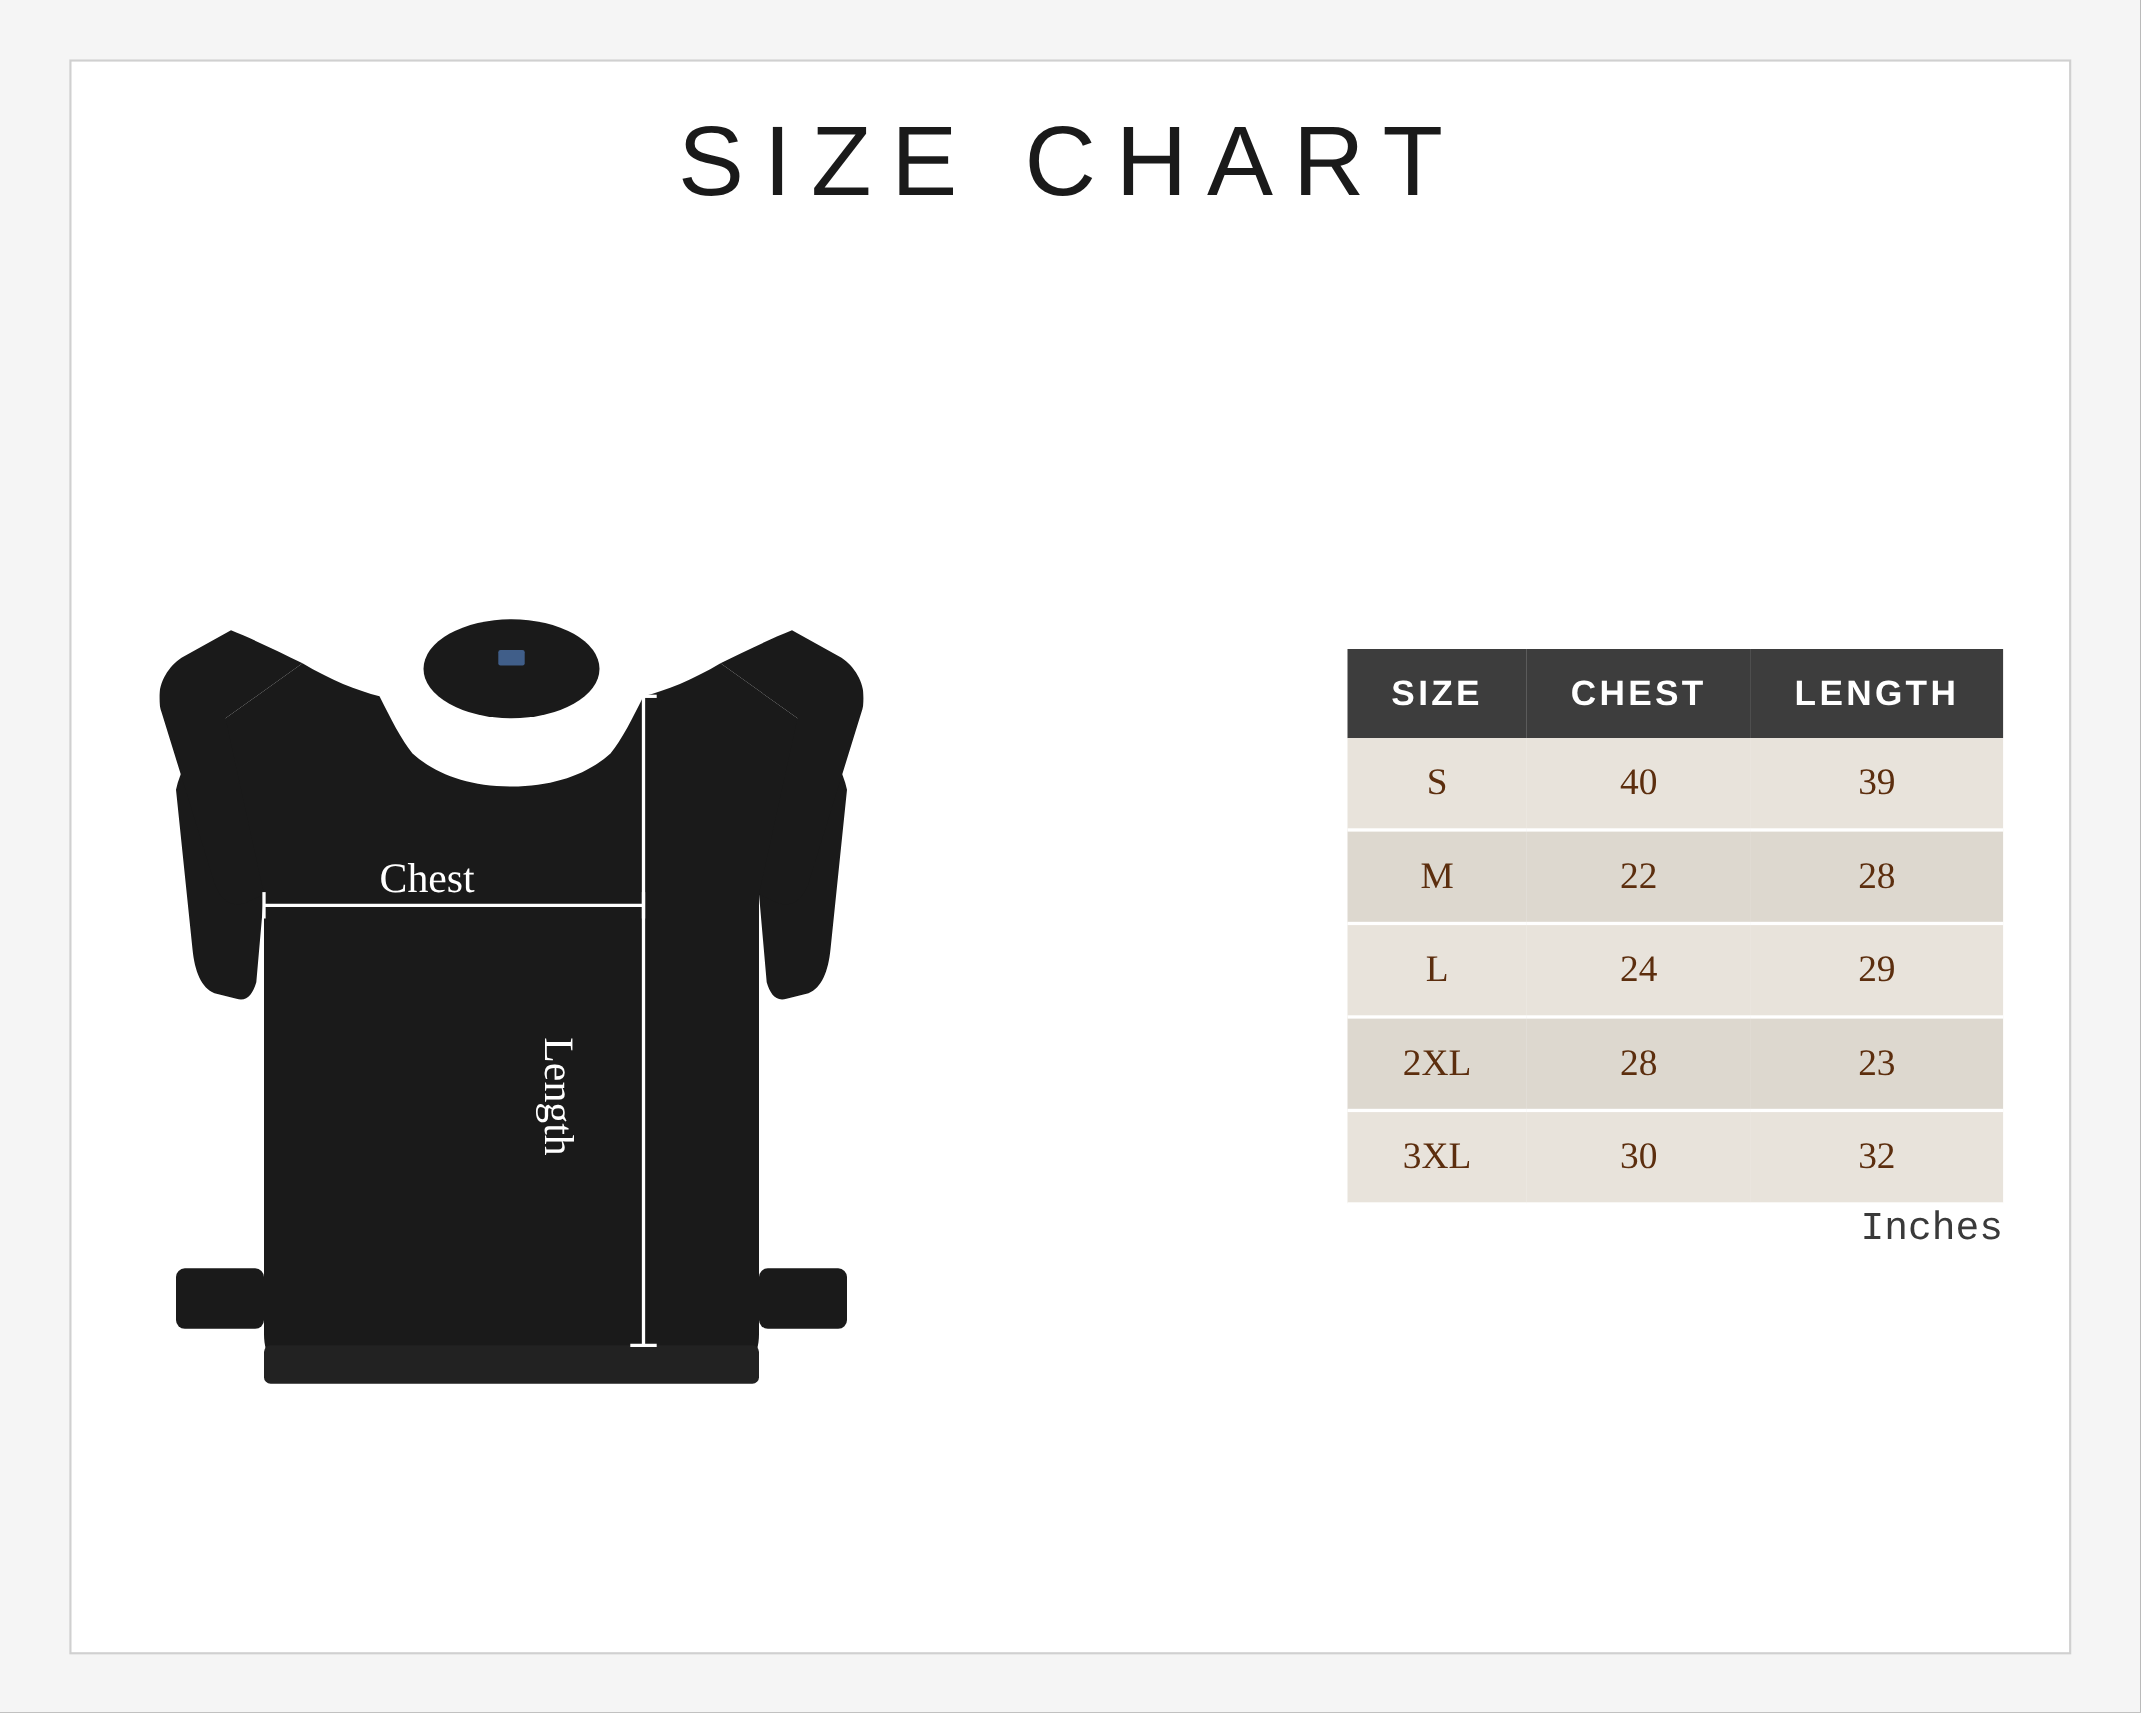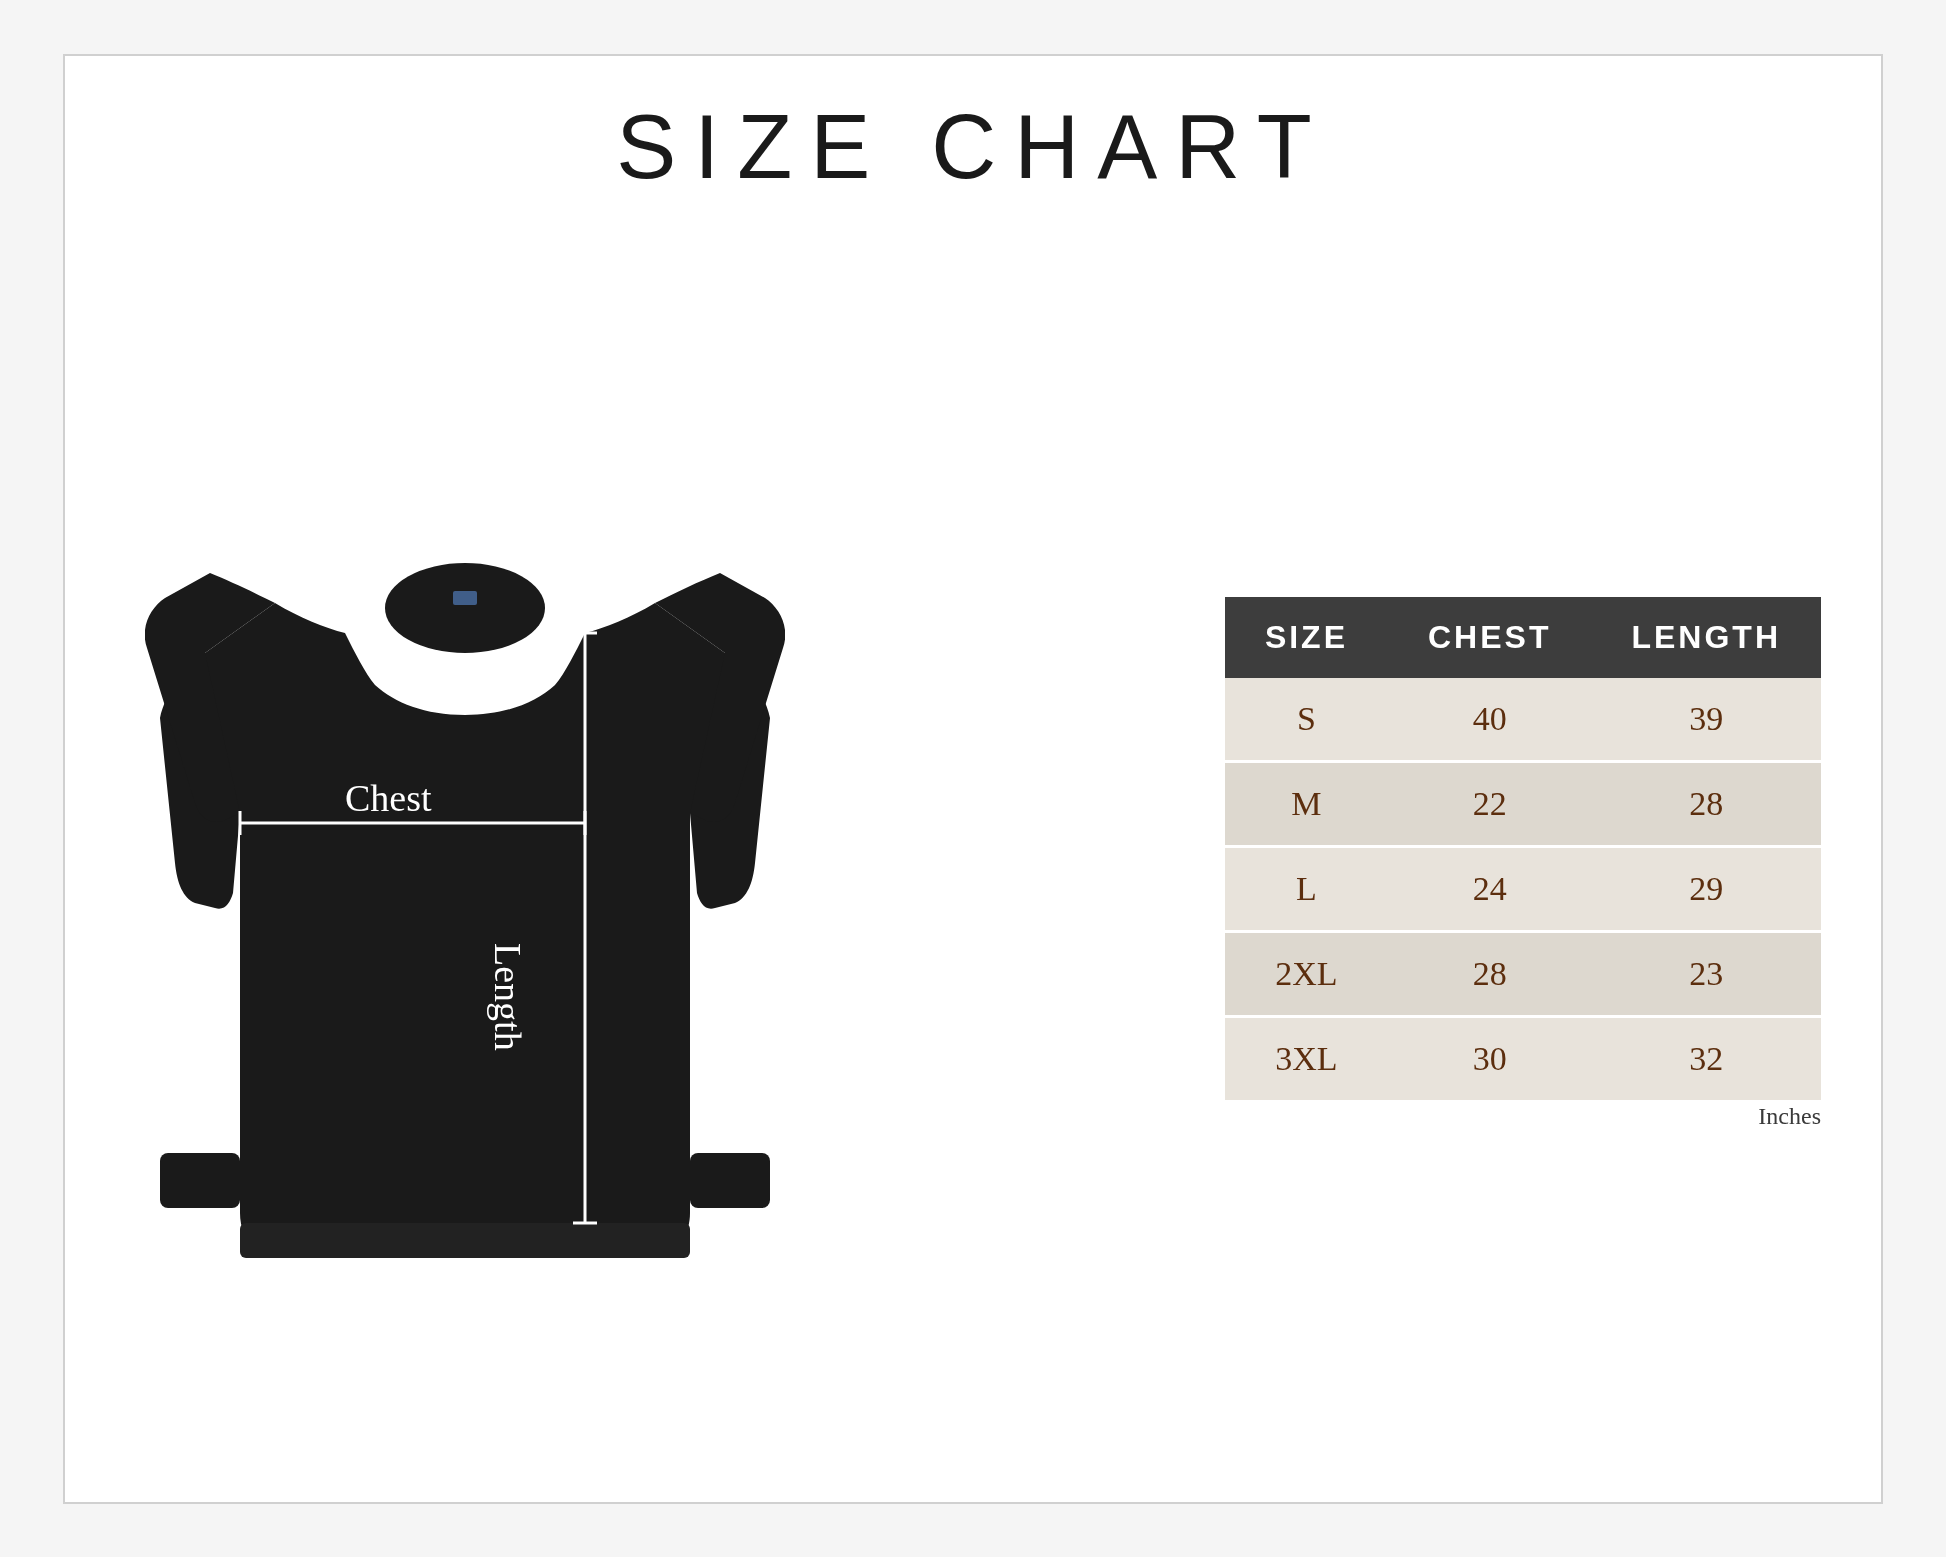--- a/index.html
+++ b/index.html
@@ -106,22 +106,22 @@
     tbody td {
       font-family: Georgia, serif;
       font-size: 34px;
       color: #5c2e0e;
       text-align: center;
       padding: 22px 40px;
       border-bottom: 3px solid #ffffff;
     }
 
     .inches-label {
-      font-family: Liberation Serif, serif;
-      font-size: 24px;
+      font-family: Liberation Mono, monospace;
+      font-size: 36px;
       color: #3a3a3a;
       text-align: right;
       width: 580px;
     }
   </style>
 </head>
 <body>
 
 <div class="page-container">
   <div class="card">

